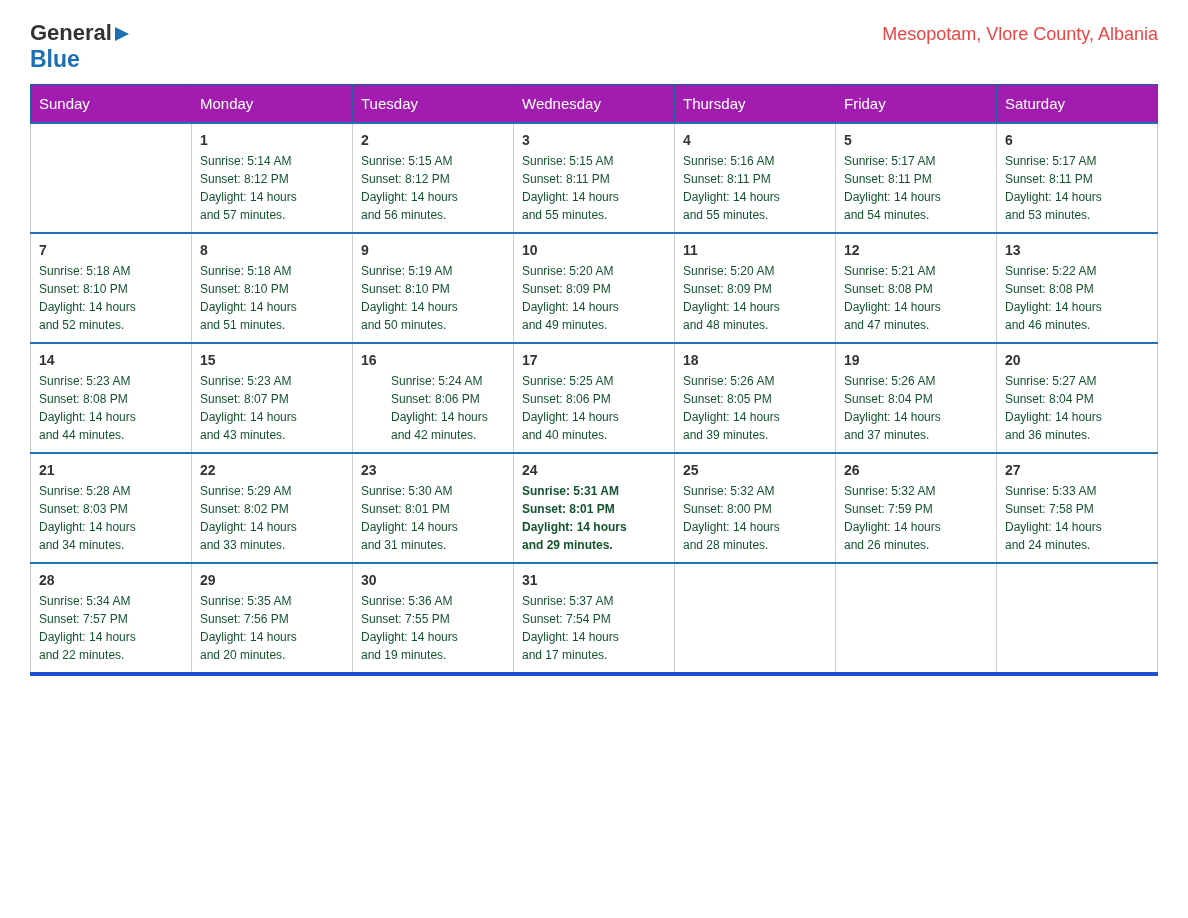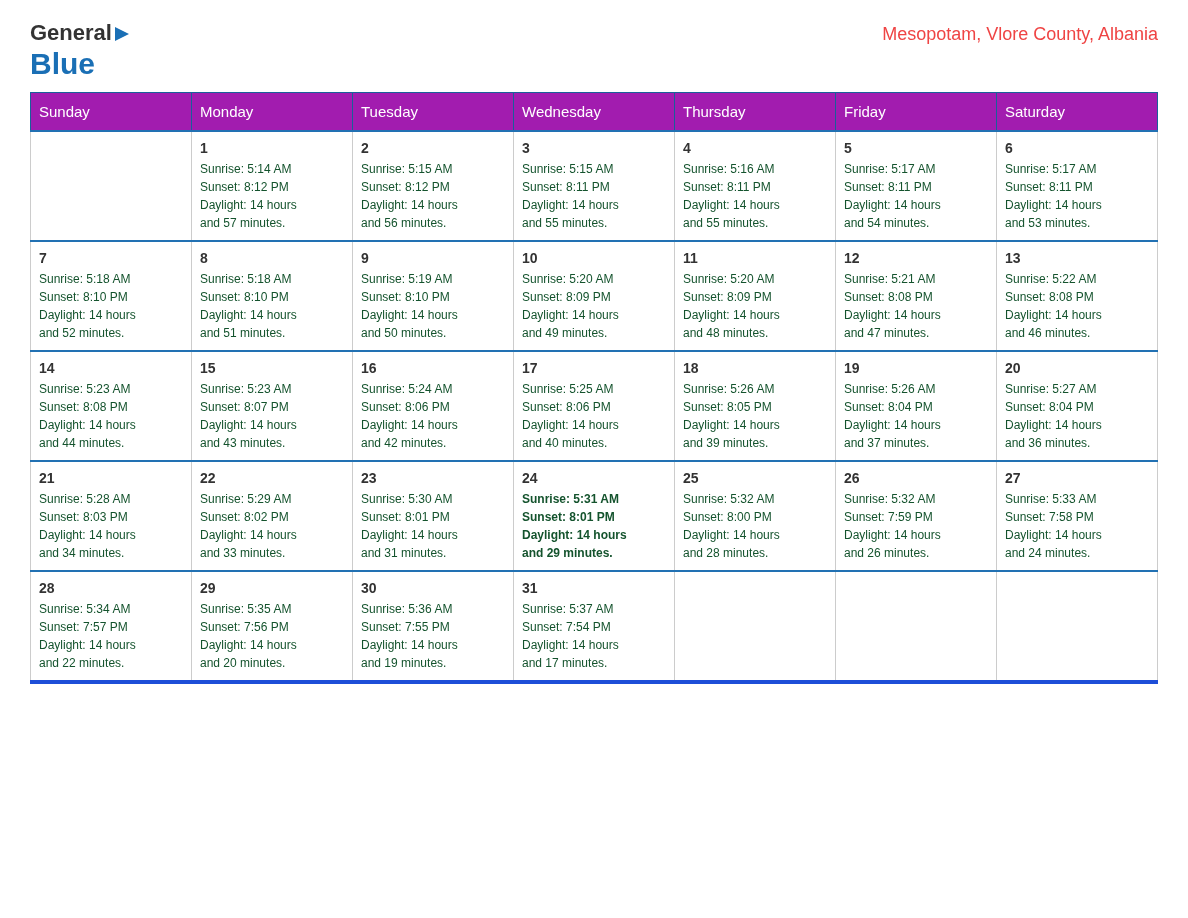--- a/index.html
+++ b/index.html
@@ -83,21 +83,21 @@
 <div class="header">
   <div class="logo">
   <div style="line-height:1.2;">
     <div style="display:flex;align-items:center;">
       <span style="font-size:22px;font-weight:bold;color:#333;">General</span>
       <svg width="14" height="14" viewBox="0 0 14 14" style="margin-left:3px;margin-top:2px;">
         <polygon points="0,0 14,7 0,14" fill="#1a6fb5"></polygon>
       </svg>
     </div>
     <div>
-      <span style="font-size:30px;font-weight:bold;color:#1a6fb5;">Blue</span>
+      <span style="font-size:23px;font-weight:bold;color:#1a6fb5;">Blue</span>
     </div>
   </div>
 </div>
   <div class="title-section">
     <div class="location">Mesopotam, Vlore County, Albania</div>
   </div>
 </div>
 
 <table class="calendar-table">
   <thead>
@@ -218,21 +218,21 @@
         </td>
         <td>
           <span class="day-number">15</span>
           <div class="day-info" style="white-space: pre-line;">Sunrise: 5:23 AM
 Sunset: 8:07 PM
 Daylight: 14 hours
 and 43 minutes.</div>
         </td>
         <td>
           <span class="day-number">16</span>
-          <div class="day-info" style="white-space: pre-line;">Sunrise: 5:24 AM
+          <div class="day-info" style="white-space: pre-line; margin-left: 30px;">Sunrise: 5:24 AM
 Sunset: 8:06 PM
 Daylight: 14 hours
 and 42 minutes.</div>
         </td>
         <td>
           <span class="day-number">17</span>
           <div class="day-info" style="white-space: pre-line;">Sunrise: 5:25 AM
 Sunset: 8:06 PM
 Daylight: 14 hours
 and 40 minutes.</div>

